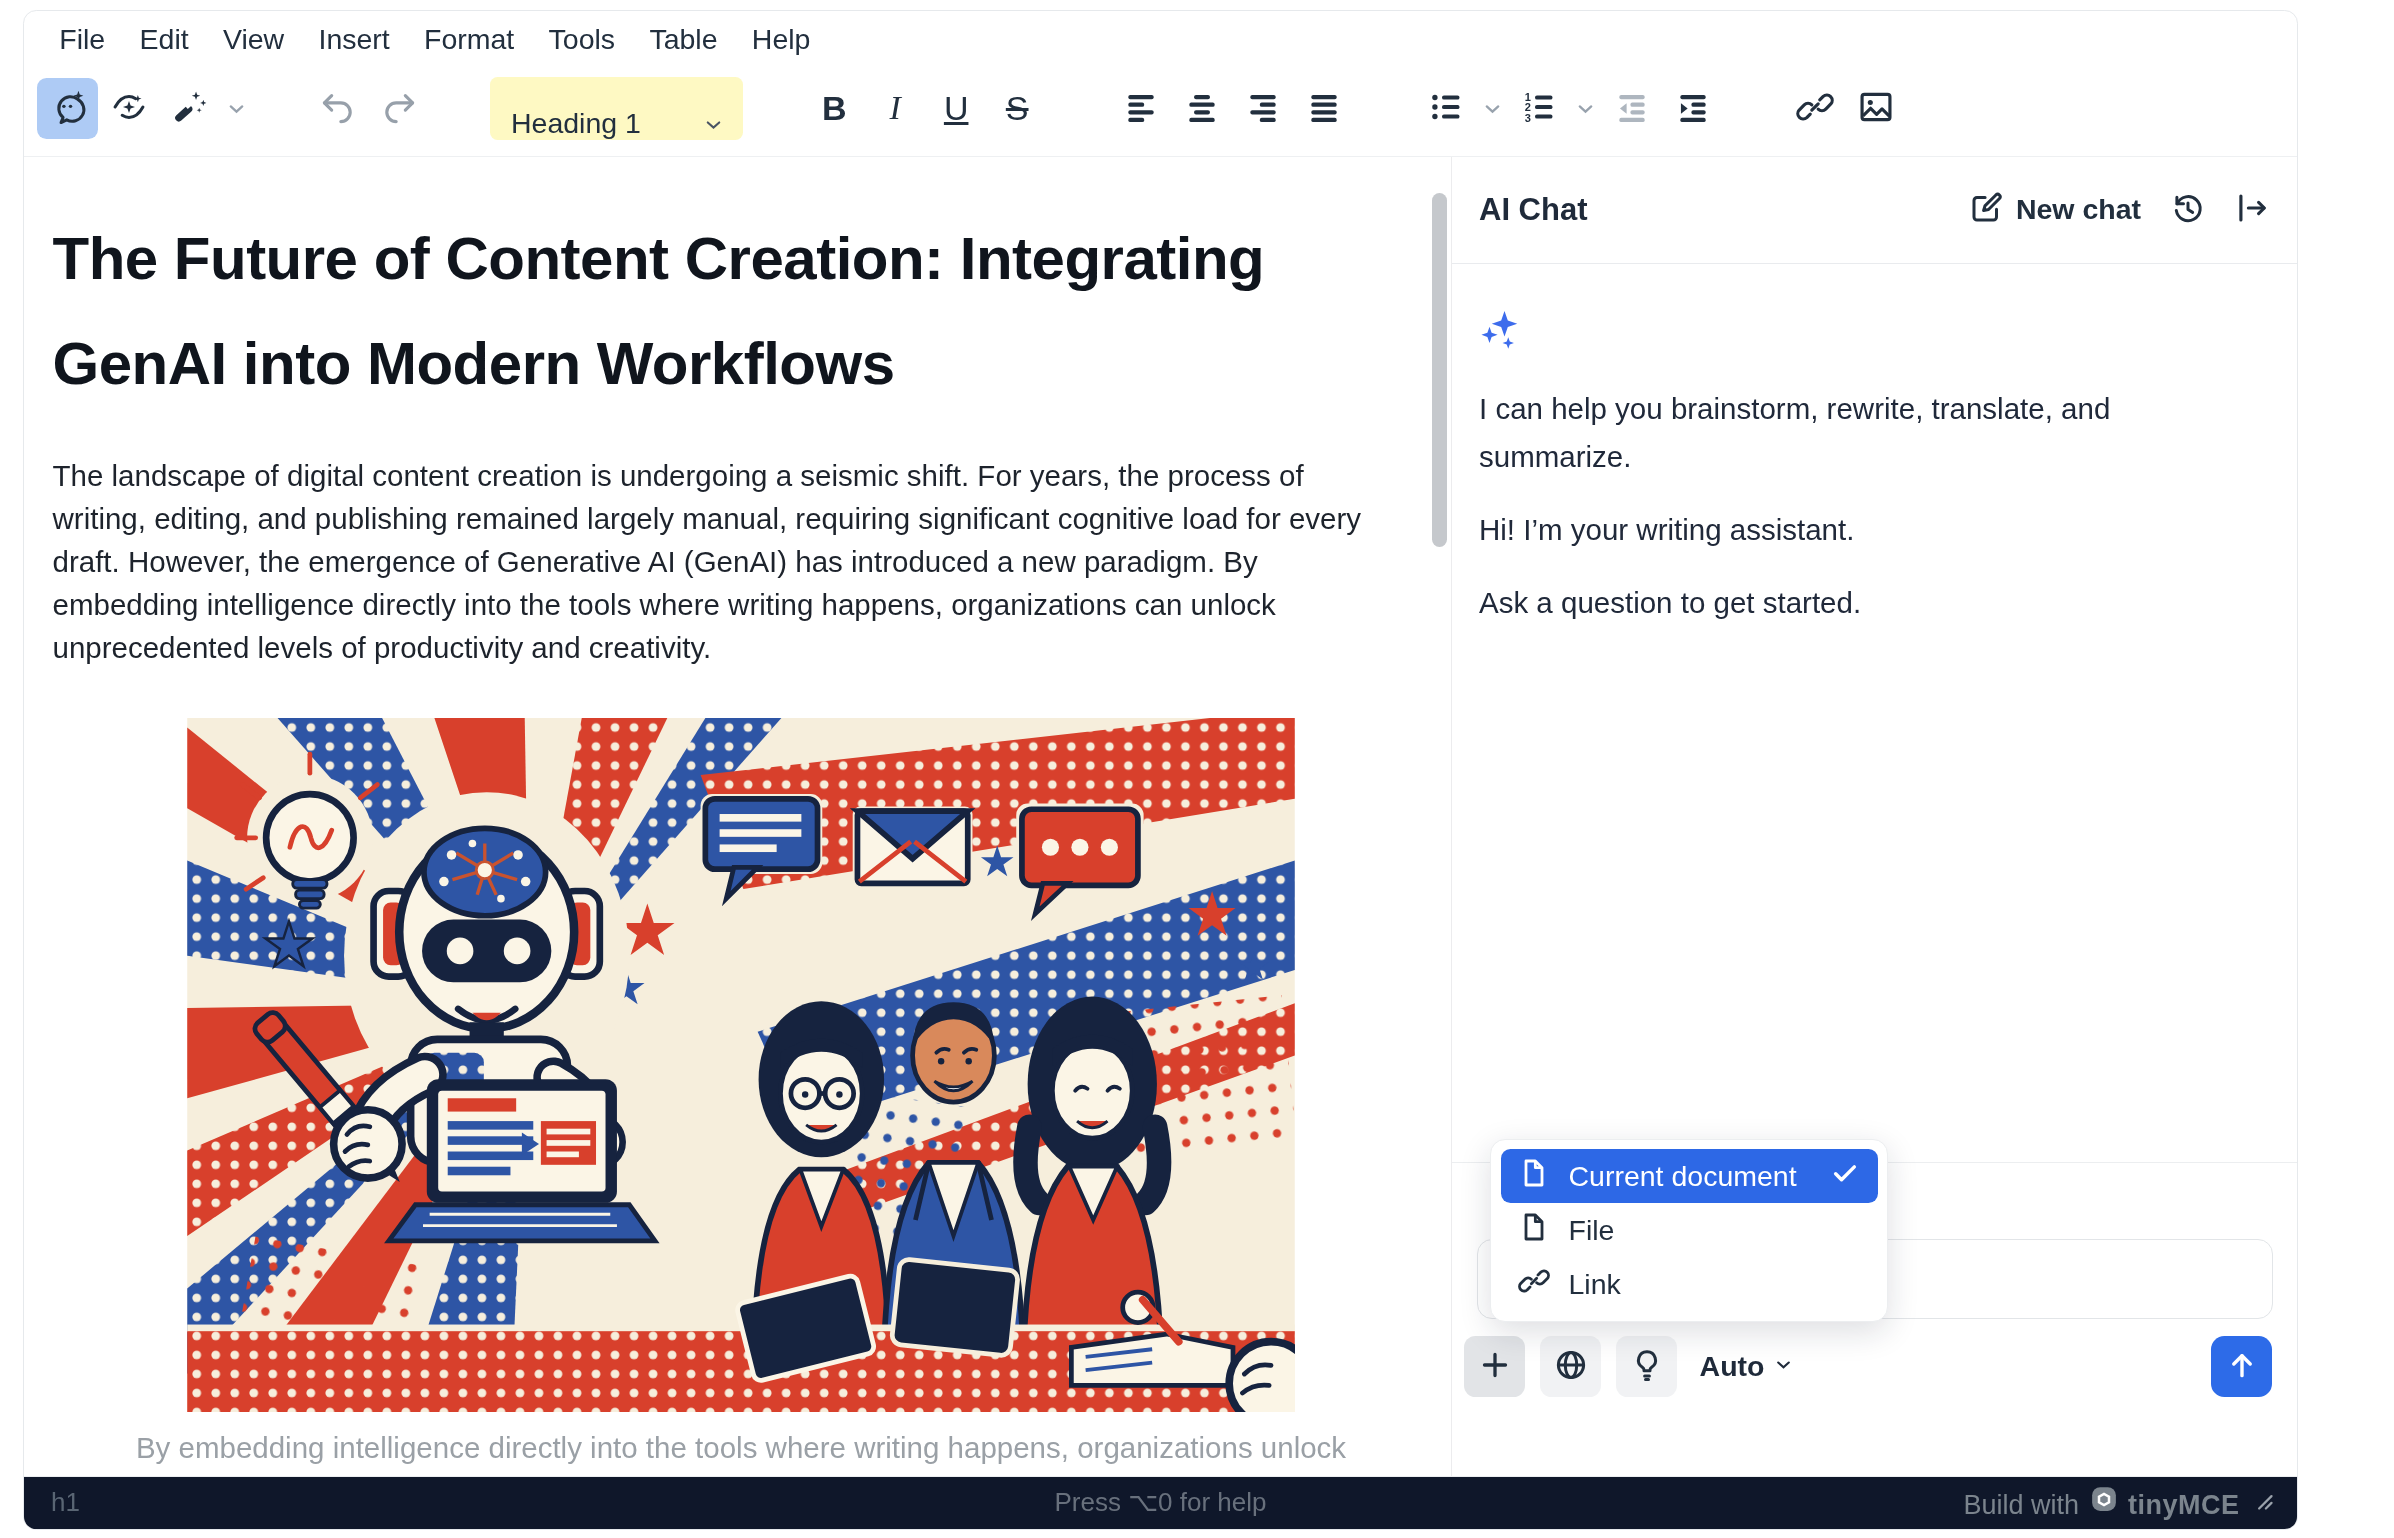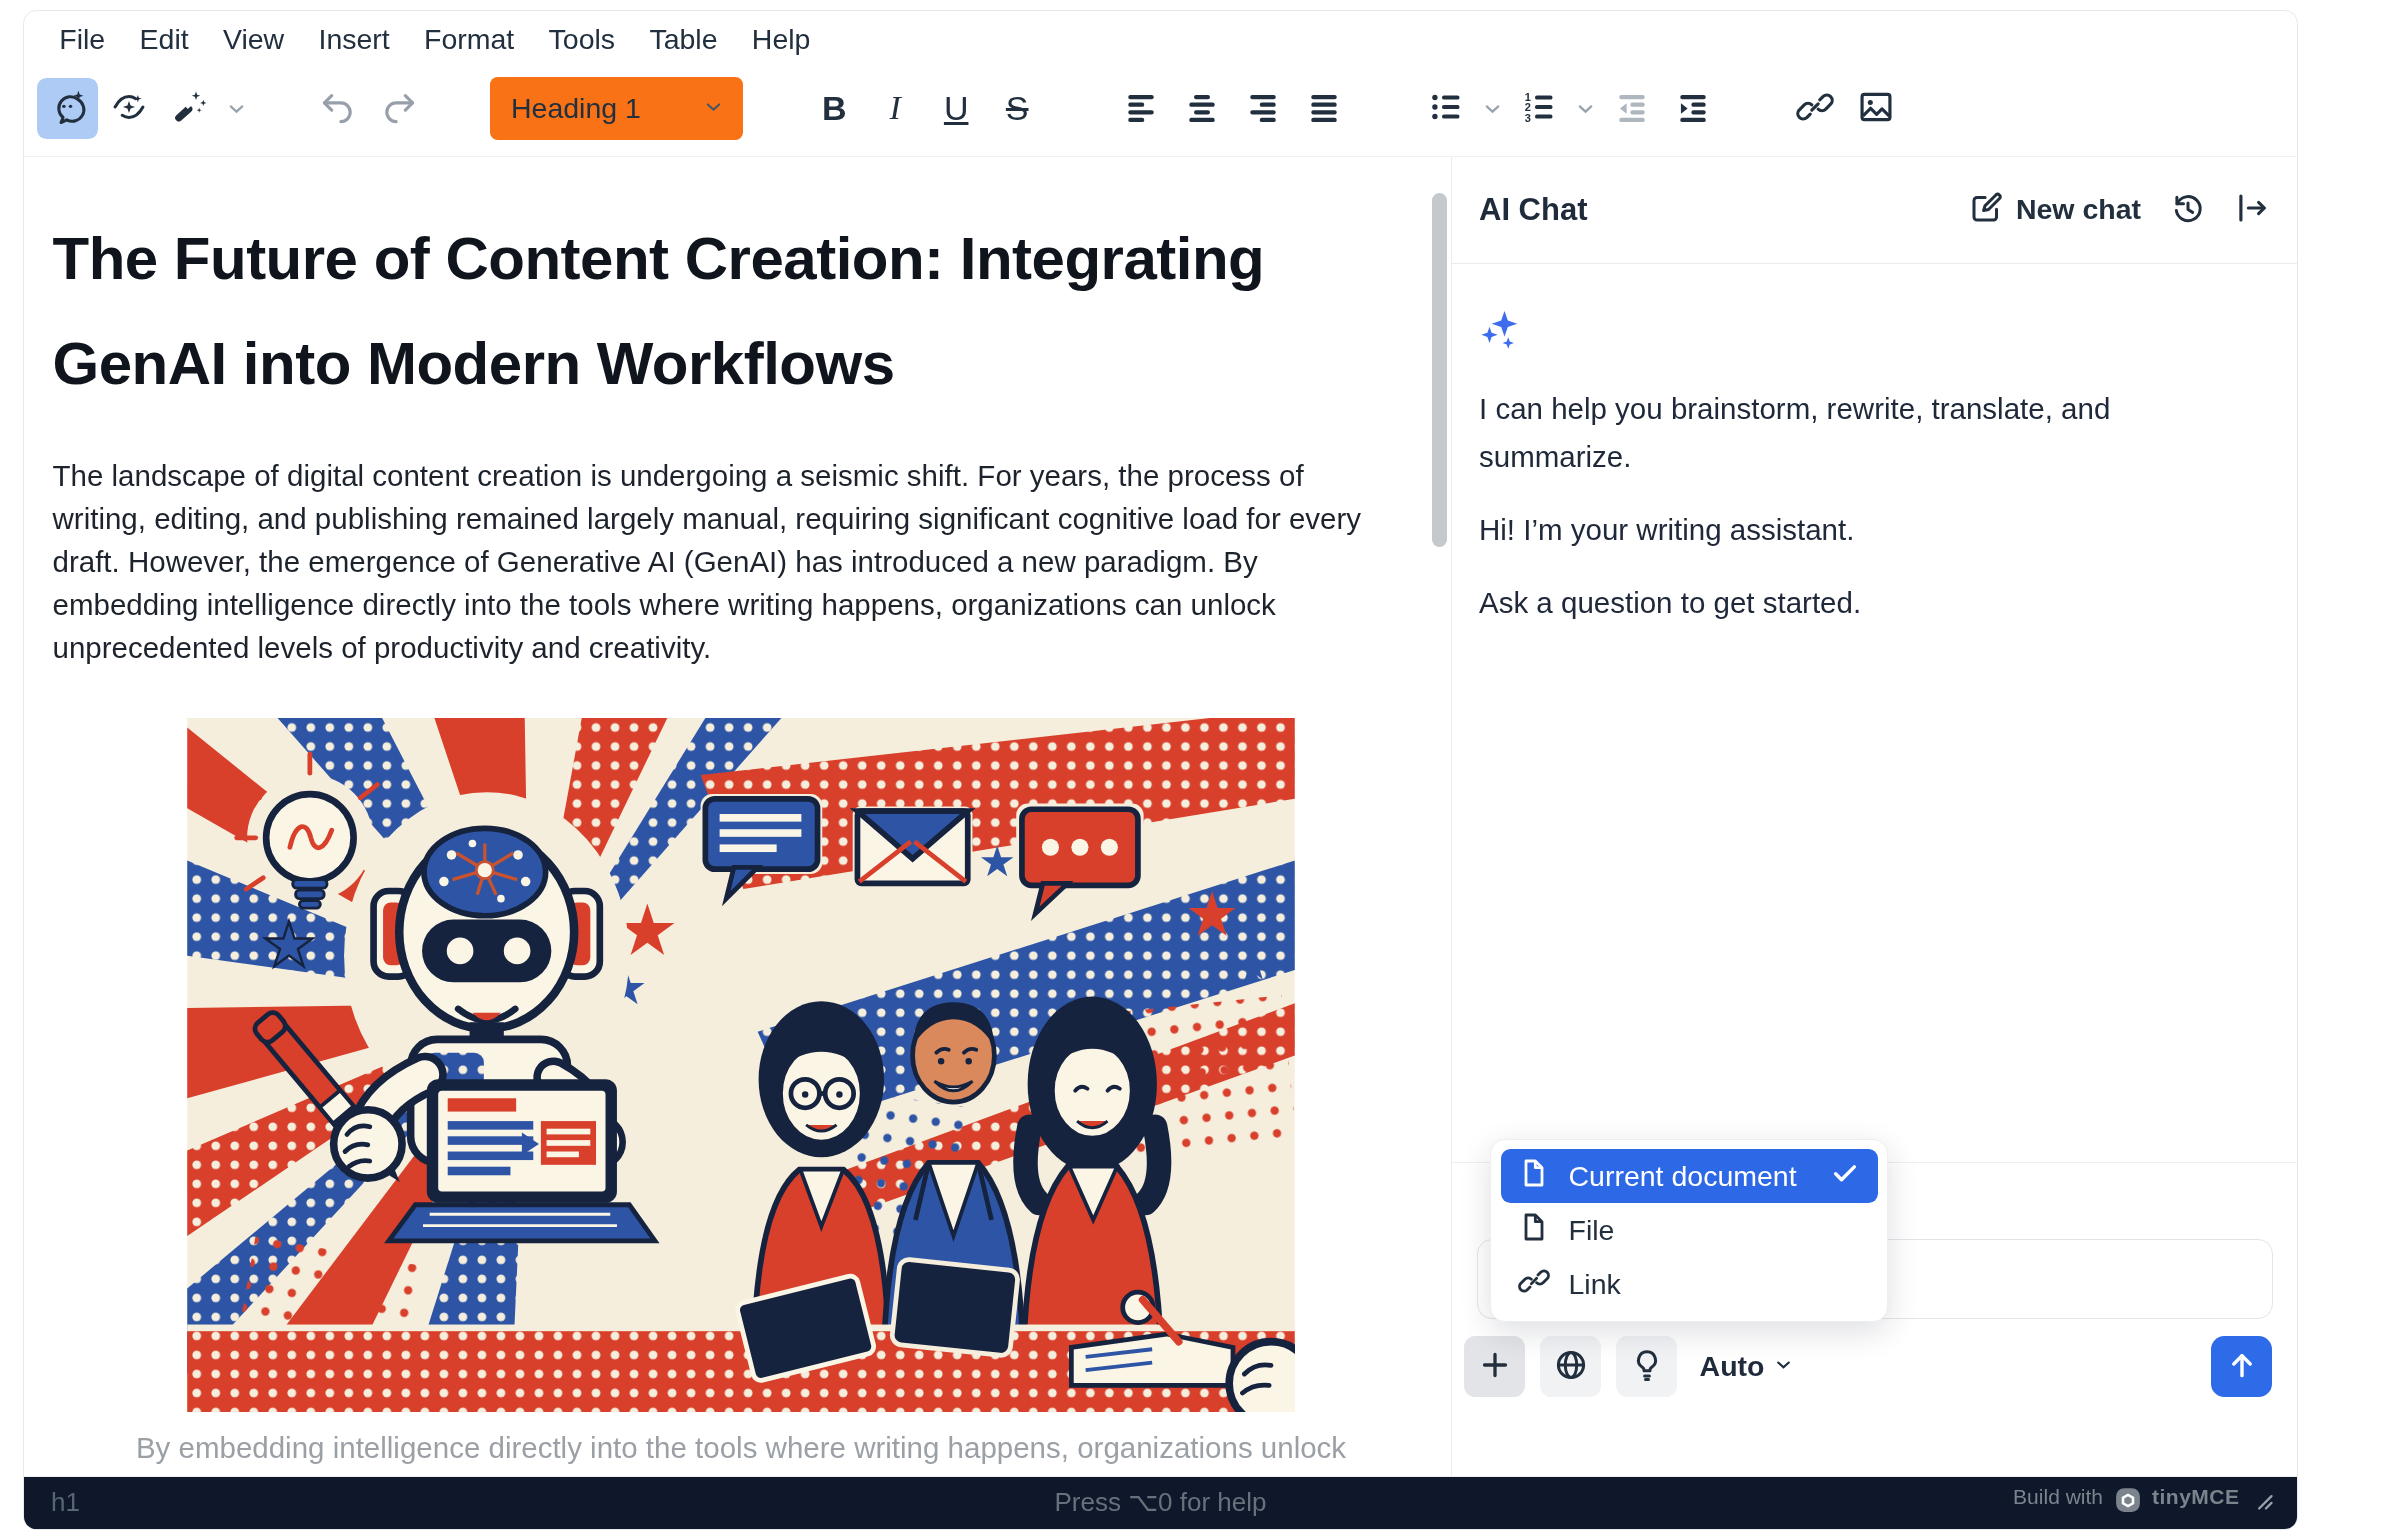--- a/index.html
+++ b/index.html
@@ -17,22 +17,22 @@
   .menu-item { font-size:28.5px; color:#222f3e; padding:7.6px 14.3px; border-radius:7.6px; cursor:default; }
   
   .toolbar { height:89px; display:flex; align-items:center; padding:0 13.3px; }
   .tbtn { width:61px; height:61px; border-radius:9.5px; display:flex; align-items:center; justify-content:center; flex:0 0 auto; }
   .tbtn.active { background:#aecbf5; }
   .tbtn svg { width:38px; height:38px; }
   .chev { width:32px; height:61px; display:flex; align-items:center; justify-content:center; }
   .chev svg { width:25px; height:25px; }
   .tgap { width:55px; flex:0 0 auto; }
   .heading-select {
-    width:253px; height:63px; background:#f97316; border-radius:7.6px;
-    display:flex; align-items:center; padding:0 17px 0 21px; margin:0 5.7px;
+    width:253px; height:63px; background:#fef9c3; border-radius:7.6px;
+    display:flex; align-items:flex-end; padding:0 17px 0 21px; margin:0 5.7px;
   }
   .heading-select .lbl { font-size:28.5px; color:#222f3e; flex:1; }
   .fmt-letter { font-size:34px; color:#222f3e; }
   
   .main { position:absolute; top:145px; bottom:53px; left:0; right:0; display:flex; border-top:1.9px solid #eef0f2; }
   .doc { width:1406px; position:relative; padding:0 0 0 28.5px; overflow:hidden; background:#fff; }
   .doc h1 { margin:49px 0 0 0; font-size:60px; line-height:105px; font-weight:700; color:#10151d; letter-spacing:-0.5px; width:1351px; }
   .doc p.body-text { margin:38px 0 0 0; font-size:29.5px; line-height:43px; color:#1d232c; width:1351px; }
   .doc figure { margin:49px 0 0 0; width:1377px; text-align:center; }
   .doc figure svg.poster { width:1108px; height:694px; display:block; margin:0 auto; }
@@ -65,21 +65,21 @@
   .ctx-menu { position:absolute; left:38px; bottom:154px; width:398px; background:#fff; border:1px solid #eceef0;
     border-radius:15px; box-shadow:0 9.5px 32px rgba(20,30,50,.14); padding:9.5px; z-index:6; }
   .ctx-item { height:54px; border-radius:9.5px; display:flex; align-items:center; gap:19px; padding:0 17px; font-size:28.5px; color:#222f3e; }
   .ctx-item svg { width:32px; height:32px; flex:0 0 auto; }
   .ctx-item.selected { background:#2d68e6; color:#fff; }
   .ctx-item .ck { margin-left:auto; }
   
   .statusbar { position:absolute; left:0; right:0; bottom:0; height:53px; border-top:1.9px solid #eceef0;
     display:flex; align-items:center; padding:0 21px 0 27px; font-size:26px; color:#596573; background:#0f172a; }
   .sb-center { position:absolute; left:50%; transform:translateX(-50%); color:#68707c; }
-  .brand { margin-left:auto; display:flex; align-items:flex-start; gap:9.5px; color:#7b848d; font-size:21px; }
+  .brand { margin-left:auto; display:flex; align-items:flex-end; gap:9.5px; color:#7b848d; font-size:27px; }
   .brand .bn { font-weight:700; letter-spacing:0.5px; }
   .grip { margin-left:9.5px; }
 </style>
 </head>
 <body>
 
 <div class="shell">
 
   <div class="menubar">
     <div class="menu-item">File</div>

